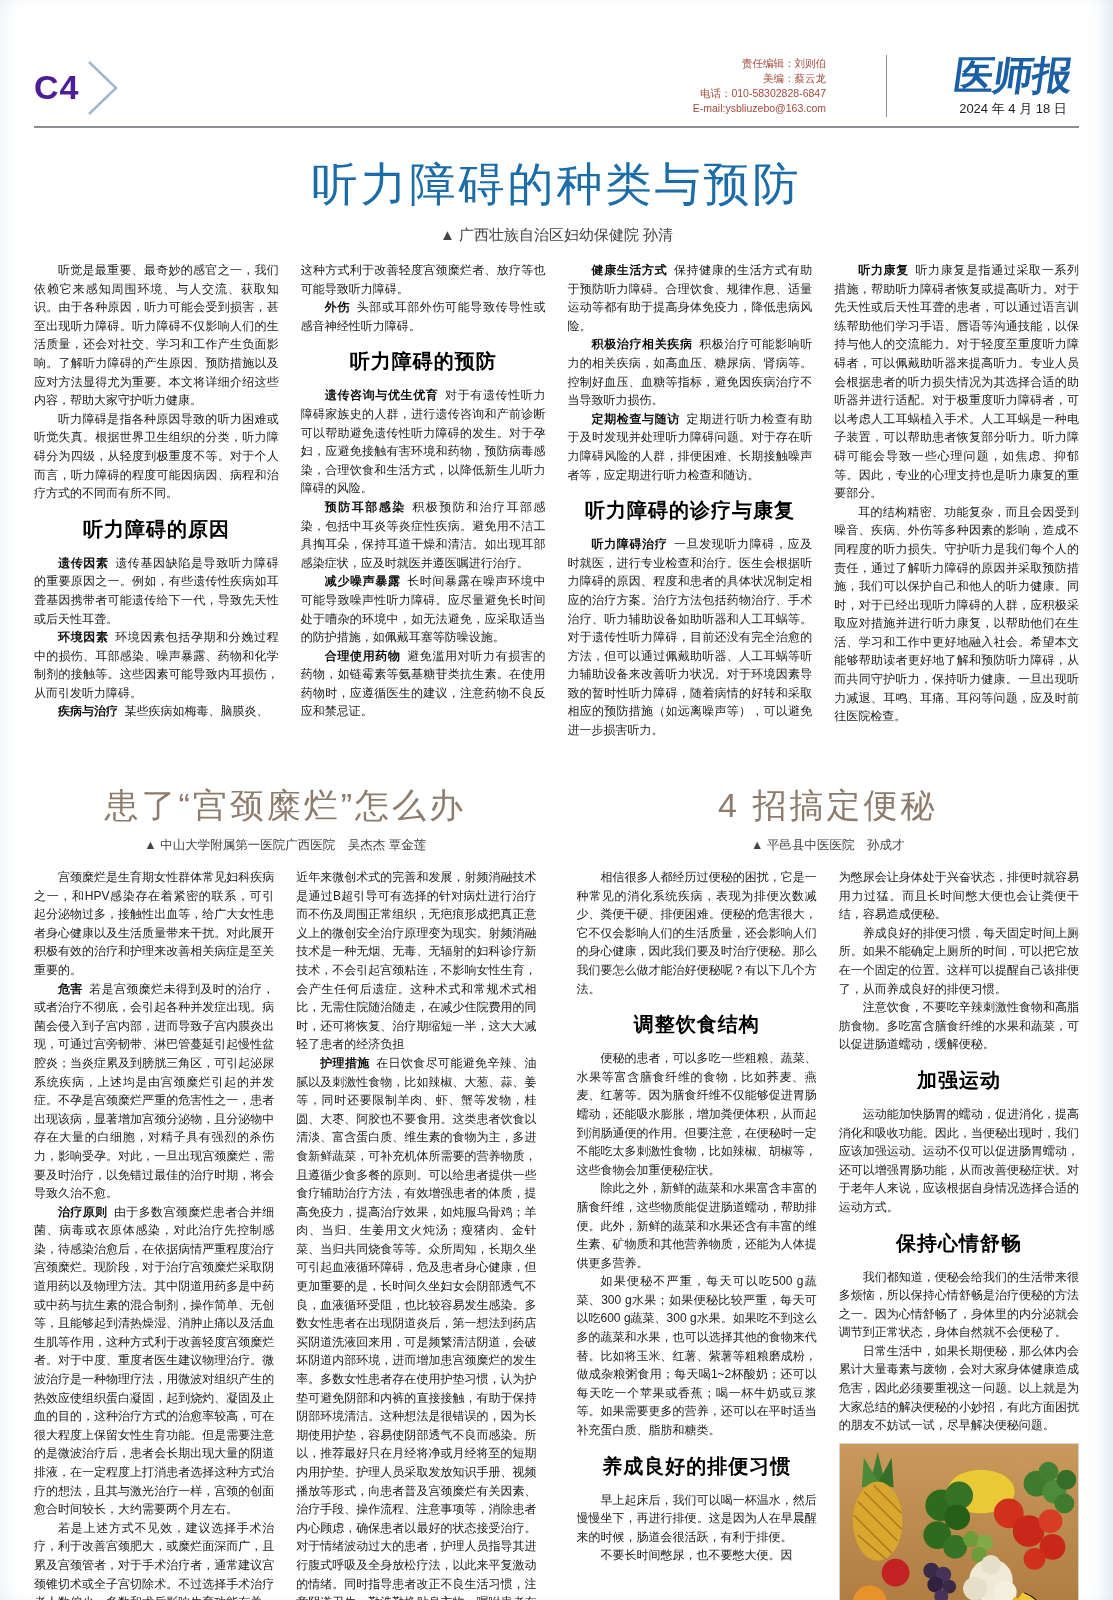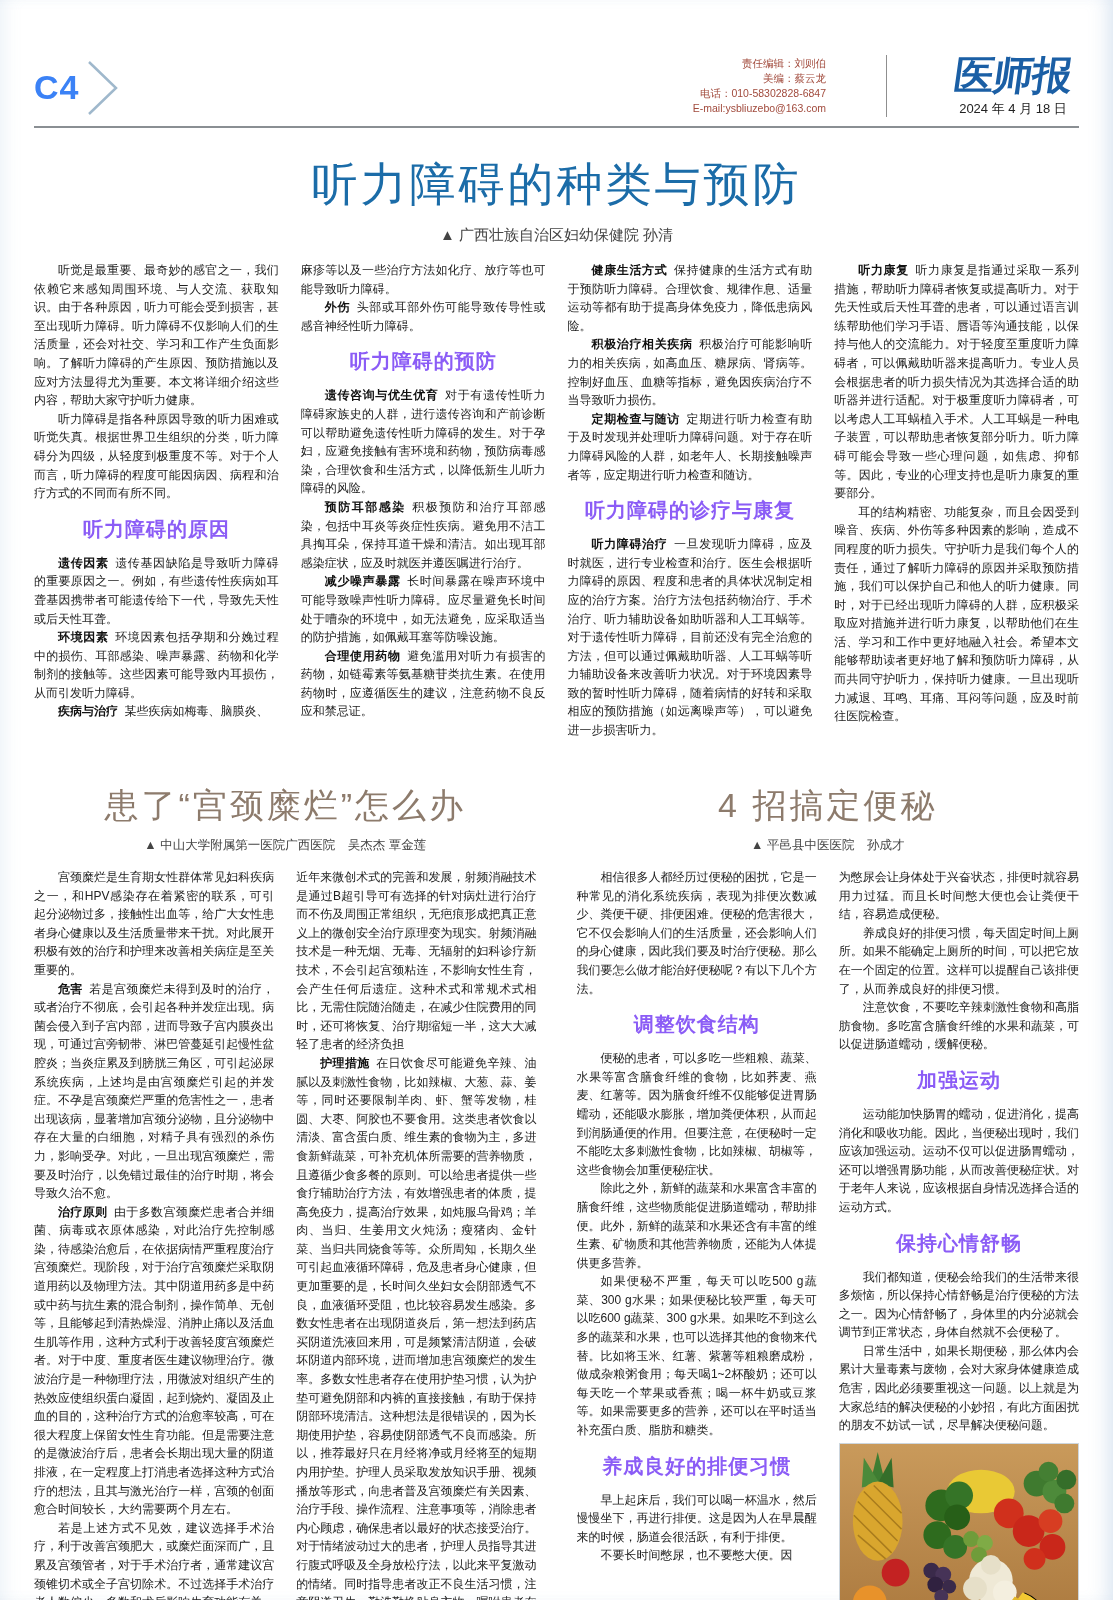--- a/index.html
+++ b/index.html
@@ -5,41 +5,41 @@
   html,body{margin:0;padding:0;background:#e8e8e4;}
   .page{
     position:relative;width:1113px;height:1600px;margin:0 auto;background:#fff;
     font-family:"Liberation Sans",sans-serif;color:#1c1c1c;overflow:hidden;
     box-shadow:inset -16px 0 20px -12px rgba(110,155,200,.28), inset 16px 0 20px -14px rgba(110,155,200,.16);
     box-sizing:border-box;padding:40px 34px 0 34px;
   }
   
   .masthead-row{display:flex;justify-content:space-between;align-items:flex-end;height:78px;}
   .brand{display:flex;align-items:flex-end;}
-  .c4{font-size:34px;font-weight:bold;color:#3b82f6;letter-spacing:1px;line-height:1;padding-bottom:14px;}
+  .c4{font-size:34px;font-weight:bold;color:#4c1d95;letter-spacing:1px;line-height:1;padding-bottom:14px;}
   .chevron{margin:0 2px 2px 6px;}
   .kepu-wrap{display:flex;flex-direction:column;}
   .kepu{font-size:40px;font-weight:bold;color:#1560a6;letter-spacing:4px;line-height:1;}
   .kepu-en{font-size:12px;color:#9a9a9a;letter-spacing:7px;margin-top:7px;}
   .m-right{display:flex;align-items:center;gap:48px;}
   .editor-box{text-align:right;font-size:10.5px;line-height:15px;color:#a14a3c;}
   .vline{width:1px;height:62px;background:#8f8f8f;margin:0 12px;}
   .paper{text-align:center;min-width:132px;}
   .paper-name{font-size:40px;font-weight:bold;color:#1b5fa5;transform:skewX(-8deg);letter-spacing:-1px;line-height:1.05;}
   .paper-date{font-size:13px;color:#222;margin-top:4px;}
   .header-rule{height:2px;background:#8a8f93;margin-top:8px;}
   
   .art1-title{font-size:46px;color:#1b6ca8;text-align:center;font-weight:normal;letter-spacing:3px;margin:26px 0 10px 0;}
   .byline{text-align:center;font-size:15px;color:#444;margin-bottom:16px;}
   .cols4{display:flex;gap:22px;height:498px;overflow:hidden;}
   .col{flex:1 1 0;min-width:0;}
   .para{margin:0;font-size:12px;line-height:18.6px;text-align:justify;text-indent:2em;word-break:break-all;color:#212121;}
   .para.cont{text-indent:0;}
   .lead{font-weight:bold;color:#111;margin-right:.55em;}
-  .sec-h{font-size:20px;font-weight:bold;color:#8b5cf6;text-align:center;margin:13px 0 11px 0;letter-spacing:1px;}
+  .sec-h{font-size:20px;font-weight:bold;color:#000000;text-align:center;margin:13px 0 11px 0;letter-spacing:1px;}
   
   .bottom{display:flex;gap:40px;margin-top:18px;}
   .b-art{flex:1 1 0;min-width:0;}
   .b-title{font-size:34px;color:#8d7b6c;text-align:center;font-weight:normal;letter-spacing:3px;margin:6px 0 8px 0;}
   .byline2{text-align:center;font-size:12.5px;color:#444;margin-bottom:14px;}
   .cols2{display:flex;gap:22px;height:792px;overflow:hidden;}
   .photo{margin-top:8px;width:100%;display:block;border:1px solid #cdd6de;box-sizing:border-box;}
 </style>
 </head>
 <body>
@@ -77,33 +77,33 @@
       <div class="col">
         <p class="para"><span>听觉是最重要、最奇妙的感官之一，我们依赖它来感知周围环境、与人交流、获取知识。由于各种原因，听力可能会受到损害，甚至出现听力障碍。听力障碍不仅影响人们的生活质量，还会对社交、学习和工作产生负面影响。了解听力障碍的产生原因、预防措施以及应对方法显得尤为重要。本文将详细介绍这些内容，帮助大家守护听力健康。</span></p>
         <p class="para"><span>听力障碍是指各种原因导致的听力困难或听觉失真。根据世界卫生组织的分类，听力障碍分为四级，从轻度到极重度不等。对于个人而言，听力障碍的程度可能因病因、病程和治疗方式的不同而有所不同。</span></p>
         <div class="sec-h">听力障碍的原因</div>
         <p class="para"><b class="lead">遗传因素</b><span>遗传基因缺陷是导致听力障碍的重要原因之一。例如，有些遗传性疾病如耳聋基因携带者可能遗传给下一代，导致先天性或后天性耳聋。</span></p>
         <p class="para"><b class="lead">环境因素</b><span>环境因素包括孕期和分娩过程中的损伤、耳部感染、噪声暴露、药物和化学制剂的接触等。这些因素可能导致内耳损伤，从而引发听力障碍。</span></p>
         <p class="para"><b class="lead">疾病与治疗</b><span>某些疾病如梅毒、脑膜炎、</span></p>
       </div>
 
       <div class="col">
-        <p class="para cont"><span>麻疹等以及一些治疗方法如化疗、放疗等也可能导致听力障碍。</span></p>
+        <p class="para cont"><span>这种方式利于改善轻度宫颈糜烂者、放疗等也可能导致听力障碍。</span></p>
         <p class="para"><b class="lead">外伤</b><span>头部或耳部外伤可能导致传导性或感音神经性听力障碍。</span></p>
         <div class="sec-h">听力障碍的预防</div>
         <p class="para"><b class="lead">遗传咨询与优生优育</b><span>对于有遗传性听力障碍家族史的人群，进行遗传咨询和产前诊断可以帮助避免遗传性听力障碍的发生。对于孕妇，应避免接触有害环境和药物，预防病毒感染，合理饮食和生活方式，以降低新生儿听力障碍的风险。</span></p>
         <p class="para"><b class="lead">预防耳部感染</b><span>积极预防和治疗耳部感染，包括中耳炎等炎症性疾病。避免用不洁工具掏耳朵，保持耳道干燥和清洁。如出现耳部感染症状，应及时就医并遵医嘱进行治疗。</span></p>
         <p class="para"><b class="lead">减少噪声暴露</b><span>长时间暴露在噪声环境中可能导致噪声性听力障碍。应尽量避免长时间处于嘈杂的环境中，如无法避免，应采取适当的防护措施，如佩戴耳塞等防噪设施。</span></p>
         <p class="para"><b class="lead">合理使用药物</b><span>避免滥用对听力有损害的药物，如链霉素等氨基糖苷类抗生素。在使用药物时，应遵循医生的建议，注意药物不良反应和禁忌证。</span></p>
       </div>
 
       <div class="col">
         <p class="para"><b class="lead">健康生活方式</b><span>保持健康的生活方式有助于预防听力障碍。合理饮食、规律作息、适量运动等都有助于提高身体免疫力，降低患病风险。</span></p>
         <p class="para"><b class="lead">积极治疗相关疾病</b><span>积极治疗可能影响听力的相关疾病，如高血压、糖尿病、肾病等。控制好血压、血糖等指标，避免因疾病治疗不当导致听力损伤。</span></p>
-        <p class="para"><b class="lead">定期检查与随访</b><span>定期进行听力检查有助于及时发现并处理听力障碍问题。对于存在听力障碍风险的人群，如老年人、长期接触噪声者等，应定期进行听力检查和随访。</span></p>
+        <p class="para"><b class="lead">定期检查与随访</b><span>定期进行听力检查有助于及时发现并处理听力障碍问题。对于存在听力障碍风险的人群，排便困难、长期接触噪声者等，应定期进行听力检查和随访。</span></p>
         <div class="sec-h">听力障碍的诊疗与康复</div>
         <p class="para"><b class="lead">听力障碍治疗</b><span>一旦发现听力障碍，应及时就医，进行专业检查和治疗。医生会根据听力障碍的原因、程度和患者的具体状况制定相应的治疗方案。治疗方法包括药物治疗、手术治疗、听力辅助设备如助听器和人工耳蜗等。对于遗传性听力障碍，目前还没有完全治愈的方法，但可以通过佩戴助听器、人工耳蜗等听力辅助设备来改善听力状况。对于环境因素导致的暂时性听力障碍，随着病情的好转和采取相应的预防措施（如远离噪声等），可以避免进一步损害听力。</span></p>
       </div>
 
       <div class="col">
         <p class="para"><b class="lead">听力康复</b><span>听力康复是指通过采取一系列措施，帮助听力障碍者恢复或提高听力。对于先天性或后天性耳聋的患者，可以通过语言训练帮助他们学习手语、唇语等沟通技能，以保持与他人的交流能力。对于轻度至重度听力障碍者，可以佩戴助听器来提高听力。专业人员会根据患者的听力损失情况为其选择合适的助听器并进行适配。对于极重度听力障碍者，可以考虑人工耳蜗植入手术。人工耳蜗是一种电子装置，可以帮助患者恢复部分听力。听力障碍可能会导致一些心理问题，如焦虑、抑郁等。因此，专业的心理支持也是听力康复的重要部分。</span></p>
         <p class="para"><span>耳的结构精密、功能复杂，而且会因受到噪音、疾病、外伤等多种因素的影响，造成不同程度的听力损失。守护听力是我们每个人的责任，通过了解听力障碍的原因并采取预防措施，我们可以保护自己和他人的听力健康。同时，对于已经出现听力障碍的人群，应积极采取应对措施并进行听力康复，以帮助他们在生活、学习和工作中更好地融入社会。希望本文能够帮助读者更好地了解和预防听力障碍，从而共同守护听力，保持听力健康。一旦出现听力减退、耳鸣、耳痛、耳闷等问题，应及时前往医院检查。</span></p>
       </div>
 
     </div>

